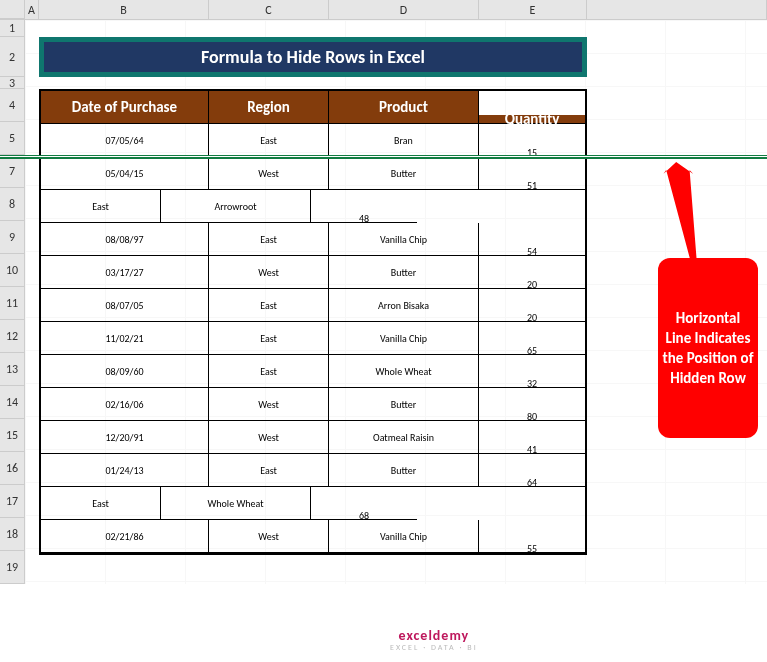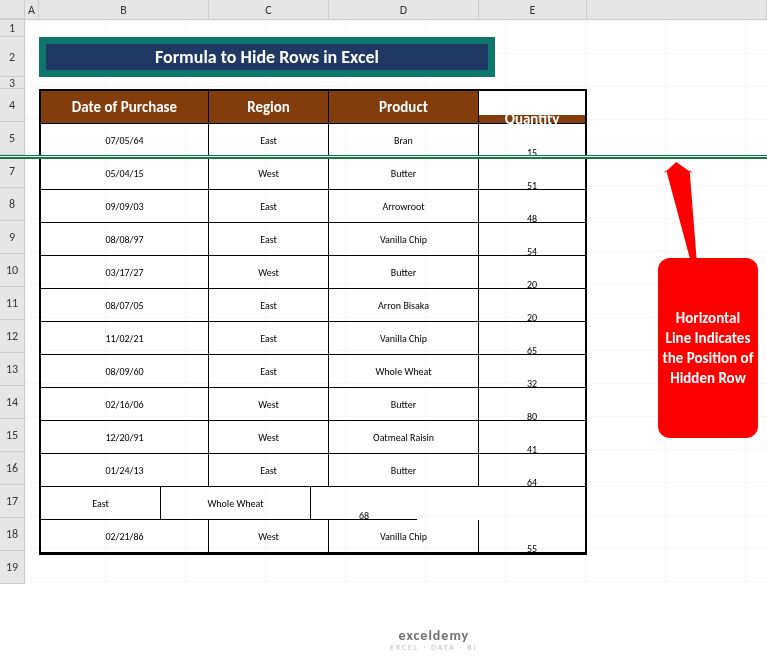--- a/index.html
+++ b/index.html
@@ -73,30 +73,30 @@
   .rh-small { height: 17px; }
   .rh-med   { height: 40px; }
   .rh-row   { height: 33px; }
   .rh-gap   { height: 12px; }
 
   
   .titleblock {
     position: absolute;
     left: 14px; 
     top: 17px;  
-    width: 456px; 
+    width: 548px; 
     height: 40px;
     background: #203864;
     color: #fff;
     font-weight: bold;
     font-size: 18px;
     display: flex;
     align-items: center;
     justify-content: center;
-    border: 7px solid #0f766e;
+    border: 5px solid #0f766e;
   }
 
   
   .tableblock {
     position: absolute;
     left: 14px;
     top: 69px; 
     width: 548px;
     border: 2px solid #000;
   }
@@ -170,21 +170,21 @@
   .watermark {
     position: absolute;
     bottom: 10px;
     left: 390px;
     font-size: 11px;
     color: #bbb;
     letter-spacing: 1px;
     text-align: center;
     line-height: 1.1;
   }
-  .watermark .w1 { font-weight: bold; font-size: 14px; color: #737373; }
+  .watermark .w1 { font-weight: bold; font-size: 14px; color: #be185d; }
   .watermark .w2 { font-size: 8px; letter-spacing: 2px; }
 
 </style>
 </head>
 <body>
 
 <div class="sheet">
 
   <div class="colheaders">
     <div class="corner"></div>
@@ -240,21 +240,20 @@
           <div class="tcD">Bran</div>
           <div class="tcE">15</div>
         </div>
         <div class="trow">
           <div class="tcB">05/04/15</div>
           <div class="tcC">West</div>
           <div class="tcD">Butter</div>
           <div class="tcE">51</div>
         </div>
         <div class="trow">
-          <div class="tcB">09/09/03</div>
           <div class="tcC">East</div>
           <div class="tcD">Arrowroot</div>
           <div class="tcE">48</div>
         </div>
         <div class="trow">
           <div class="tcB">08/08/97</div>
           <div class="tcC">East</div>
           <div class="tcD">Vanilla Chip</div>
           <div class="tcE">54</div>
         </div>

